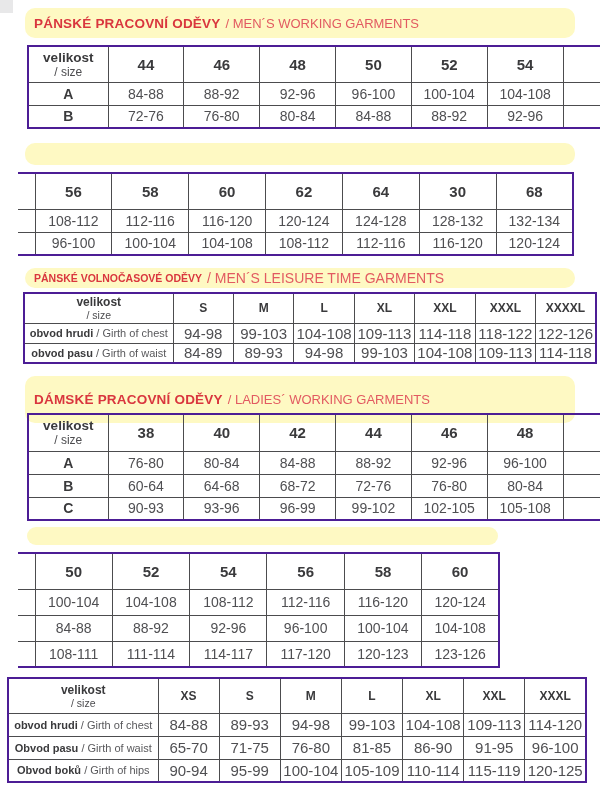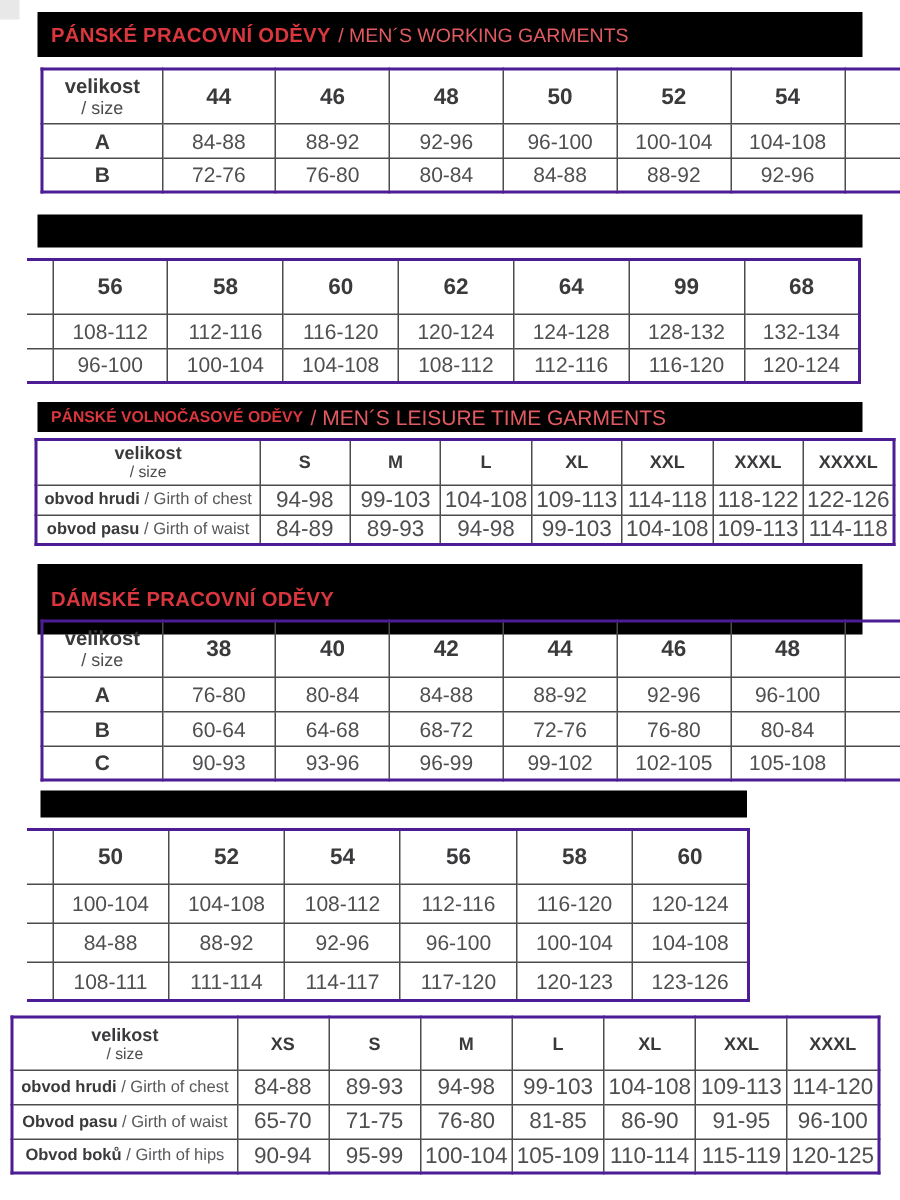--- a/index.html
+++ b/index.html
@@ -2,21 +2,21 @@
 <html><head>
 <meta charset="utf-8">
 <style>
   html,body{margin:0;padding:0;}
   body{
     width:600px;height:800px;position:relative;background:#ffffff;
     font-family:"Liberation Sans",sans-serif;overflow:hidden;
     -webkit-font-smoothing:antialiased;
   }
   .corner{position:absolute;left:0;top:0;width:13px;height:13px;background:#e8e8e9;}
-  .bar{position:absolute;background:#000000;}
+  .bar{position:absolute;background:#fef9c3;border-radius:10px;}
   .title-bar{display:flex;align-items:center;padding-left:9px;box-sizing:border-box;}
   .t-cs{color:#d9363e;font-weight:bold;white-space:pre;}
   .t-en{color:#e25a61;margin-left:5px;white-space:pre;}
   .big .t-cs{font-size:13.5px;letter-spacing:.2px;}
   .big .t-en{font-size:13px;}
   .small .t-cs{font-size:10.5px;}
   .small .t-en{font-size:14px;}
 
   table{position:absolute;border-collapse:collapse;table-layout:fixed;border:2px solid #4c1d95;}
   th,td{border:1.5px solid #4c4c4e;padding:0;text-align:center;vertical-align:middle;overflow:hidden;}
@@ -115,21 +115,21 @@
       <col>
     </colgroup>
   <tbody>
       <tr style="height:36px;">
     <th class="sliver"></th>
     <th class="size">56</th>
     <th class="size">58</th>
     <th class="size">60</th>
     <th class="size">62</th>
     <th class="size">64</th>
-    <th class="size">99</th>
+    <th class="size">30</th>
     <th class="size">68</th>
   </tr>
   <tr style="height:23px;">
     <td class="sliver"></td>
     <td>108-112</td>
     <td>112-116</td>
     <td>116-120</td>
     <td>120-124</td>
     <td>124-128</td>
     <td>128-132</td>
@@ -196,20 +196,21 @@
     <td>99-103</td>
     <td>104-108</td>
     <td>109-113</td>
     <td>114-118</td>
   </tr>
 </tbody>
   </table>
 
 <div class="bar title-bar big" style="left:25px;top:376px;width:550px;height:47px;">
   <span class="t-cs">DÁMSKÉ PRACOVNÍ ODĚVY</span>
+  <span class="t-en">/ LADIES´ WORKING GARMENTS</span>
 </div>
 
 <table class="lg open-r" style="left:27px;top:413px;width:573px;">
   <colgroup>
       <col style="width:80px">
       <col>
       <col>
       <col>
       <col>
       <col>

